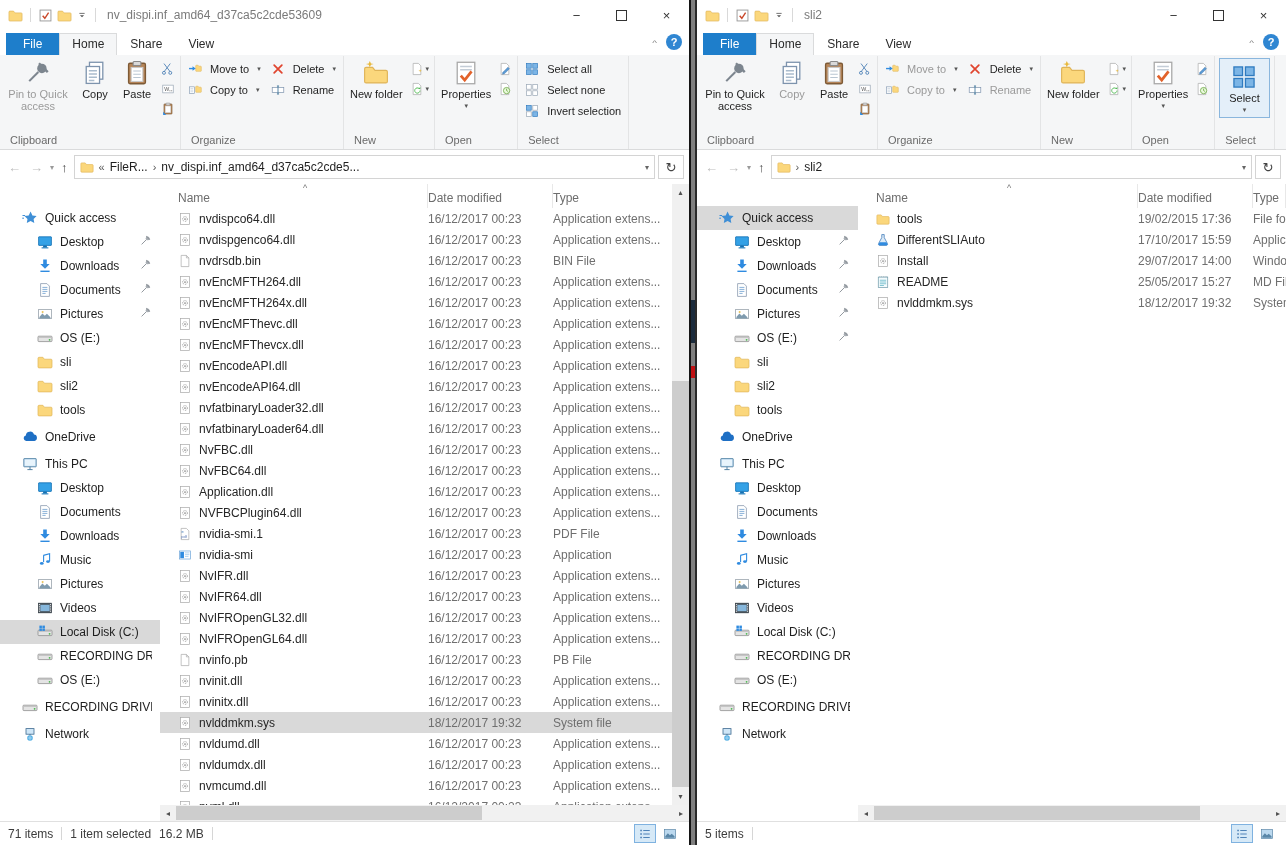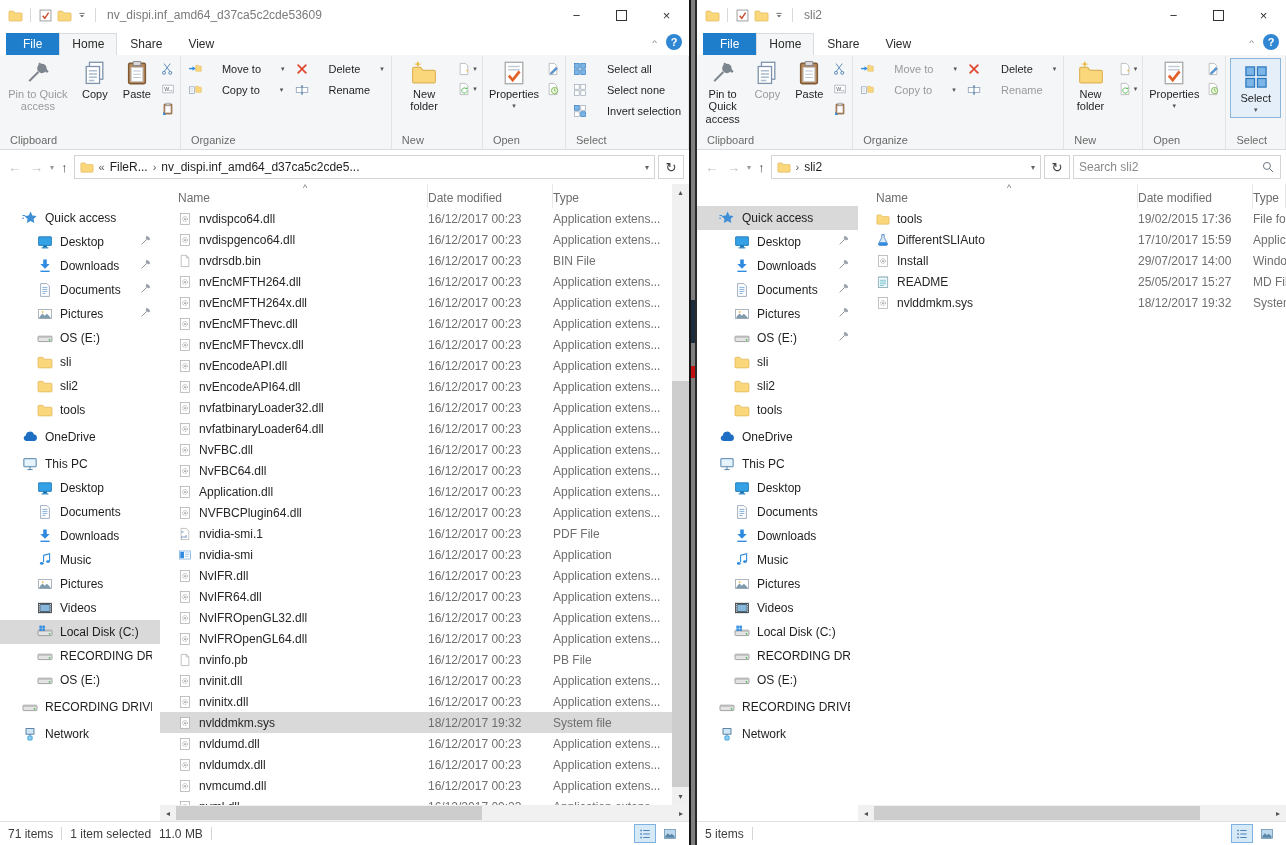--- a/index.html
+++ b/index.html
@@ -31,21 +31,21 @@
 
   
   .ribbon{height:93px;background:#f5f6f7;border-bottom:1px solid #dadbdc;display:flex;flex:0 0 auto;padding-top:1px;overflow:hidden}
   .rgroup{display:flex;flex-direction:column;border-right:1px solid #e3e4e5;padding:1px 2px 0}
   .rgroup-items{flex:1;display:flex;align-items:flex-start}
   .rgroup-label{font-size:11px;color:#6a6a6a;text-align:left;padding:1px 8px 3px;white-space:nowrap}
   .bigbtn{display:flex;flex-direction:column;align-items:center;padding:3px 4px 0;max-width:64px;min-width:34px;
           font-size:11px;line-height:1.12;color:#1f1f1f;text-align:center;gap:2px}
   .bigbtn.muted{color:#9a9a9a}
   .smallcol{display:flex;flex-direction:column;padding:2px 1px;gap:1px}
-  .smallbtn{display:flex;align-items:center;gap:20px;font-size:11px;color:#1f1f1f;padding:1px 4px;height:18px;white-space:nowrap}
+  .smallbtn{display:flex;align-items:center;gap:8px;font-size:11px;color:#1f1f1f;padding:1px 4px;height:18px;white-space:nowrap}
   .smallbtn.muted{color:#9a9a9a}
   .sicon{display:flex;align-items:center;gap:2px;padding:1px 2px;height:17px}
   .arrow{font-size:7px;color:#555}
   .bigselect{border:1px solid #8ab6dd;background:#e4eff9;display:flex;flex-direction:column;align-items:center;
              justify-content:center;padding:5px 9px 3px;margin:1px 2px;font-size:11px;color:#1f1f1f;gap:2px}
 
   
   .addrrow{height:34px;display:flex;align-items:center;padding:0 5px;gap:3px;flex:0 0 auto}
   .navglyph{font-size:13px;color:#bdbdbd;padding:0 3px}
   .navglyph.en{color:#444}
@@ -1088,21 +1088,21 @@
           <span class="varrow">▴</span>
           <span class="vthumb" style="top:197px;height:406px"></span>
           <span class="varrow bottom">▾</span>
         </div>
     </div>
   </div>
   <footer class="statusbar">
       <span>71 items</span>
       <span class="sdiv"></span>
       <span>1 item selected</span>
-      <span>11.0 MB</span>
+      <span>16.2 MB</span>
       <span class="sdiv"></span>
       <span class="viewbtns">
         <span class="viewbtn active">
           <span class="icn" style="width:14px;height:14px">
             <svg width="14" height="14" viewBox="0 0 16 16">
               <g stroke="#4a7fb5">
                 <path d="M2.6 4h1.8M2.6 8h1.8M2.6 12h1.8" stroke-width="1.6"></path>
                 <path d="M6 4h7.4M6 8h7.4M6 12h7.4" stroke-width="1.1"></path>
               </g>
             </svg>
@@ -1388,29 +1388,20 @@
         <span class="icn" style="width:14px;height:14px">
           <svg width="14" height="14" viewBox="0 0 16 16">
             <path d="M1 4.2c0-.5.4-.9.9-.9h4l1.5 1.9h6.7c.5 0 .9.4.9.9v6.9c0 .5-.4.9-.9.9H1.9c-.5 0-.9-.4-.9-.9z" fill="#fbd77c" stroke="#dfb458" stroke-width=".7"></path>
           </svg>
         </span>
         <span class="crumb chev">›</span>
         <span class="crumb">sli2</span>
         <span class="vcaret">▾</span>
       </div>
       <div class="abox refresh">↻</div>
-      <div class="abox search" style="width:208px">
-        <span class="ph">Search sli2</span>
-        <span class="icn" style="width:14px;height:14px">
-          <svg width="14" height="14" viewBox="0 0 16 16">
-            <circle cx="6.8" cy="6.8" r="4" fill="none" stroke="#64717e" stroke-width="1.1"></circle>
-            <path d="M9.8 9.8l4 4" stroke="#64717e" stroke-width="1.1"></path>
-          </svg>
-        </span>
-      </div>
     </div>
   <div class="content">
     <aside class="sidebar">
         <div class="sitem d0 sel">
           <span class="icn" style="width:16px;height:16px">
             <svg width="16" height="16" viewBox="0 0 16 16">
               <path d="M8.6 1.6l1.8 3.8 4.2.6-3 2.9.7 4.2-3.7-2-3.8 2 .7-4.2-3-2.9 4.2-.6z" fill="#3f8fd6"></path>
               <path d="M.5 5.5h2.6M.2 8.2h1.8" stroke="#3f8fd6" stroke-width="1"></path>
             </svg>
           </span>

